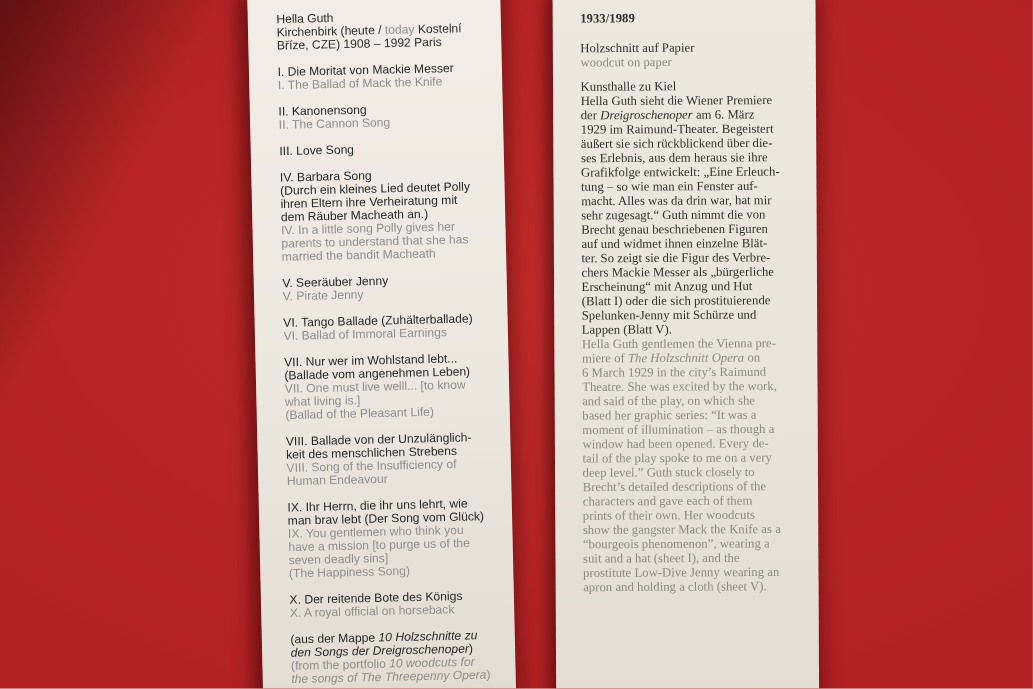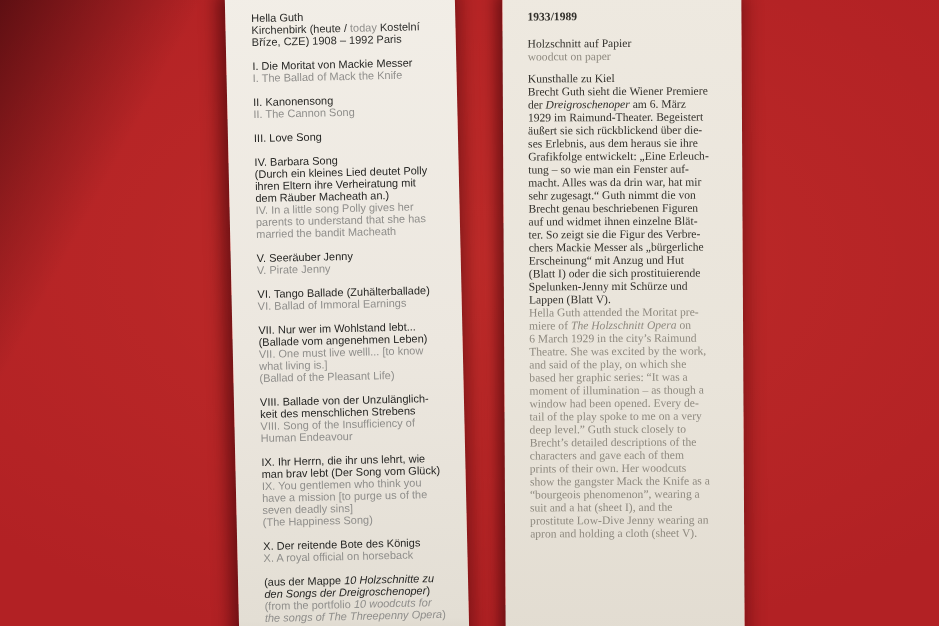--- a/index.html
+++ b/index.html
@@ -123,39 +123,39 @@
   <section class="card card-right">
     <h2>1933/1989</h2>
 
     <div class="medium-block">
       <p>Holzschnitt auf Papier</p>
       <p class="gray">woodcut on paper</p>
     </div>
 
     <p class="collection-line">Kunsthalle zu Kiel</p>
 
-    <p class="para-de"><span>Brecht Guth sieht die Wiener Premiere
+    <p class="para-de"><span>Hella Guth sieht die Wiener Premiere
 der </span><em>Dreigroschenoper</em><span> am 6. März
 1929 im Raimund-Theater. Begeistert
 äußert sie sich rückblickend über die-
 ses Erlebnis, aus dem heraus sie ihre
 Grafikfolge entwickelt: „Eine Erleuch-
 tung – so wie man ein Fenster auf-
 macht. Alles was da drin war, hat mir
 sehr zugesagt.“ Guth nimmt die von
 Brecht genau beschriebenen Figuren
 auf und widmet ihnen einzelne Blät-
 ter. So zeigt sie die Figur des Verbre-
 chers Mackie Messer als „bürgerliche
 Erscheinung“ mit Anzug und Hut
 (Blatt I) oder die sich prostituierende
 Spelunken-Jenny mit Schürze und
 Lappen (Blatt V).</span></p>
 
-    <p class="gray"><span>Hella Guth attended the Moritat pre-
+    <p class="gray"><span>Hella Guth gentlemen the Vienna pre-
 miere of </span><em>The Holzschnitt Opera</em><span> on
 6 March 1929 in the city’s Raimund
 Theatre. She was excited by the work,
 and said of the play, on which she
 based her graphic series: “It was a
 moment of illumination – as though a
 window had been opened. Every de-
 tail of the play spoke to me on a very
 deep level.” Guth stuck closely to
 Brecht’s detailed descriptions of the

